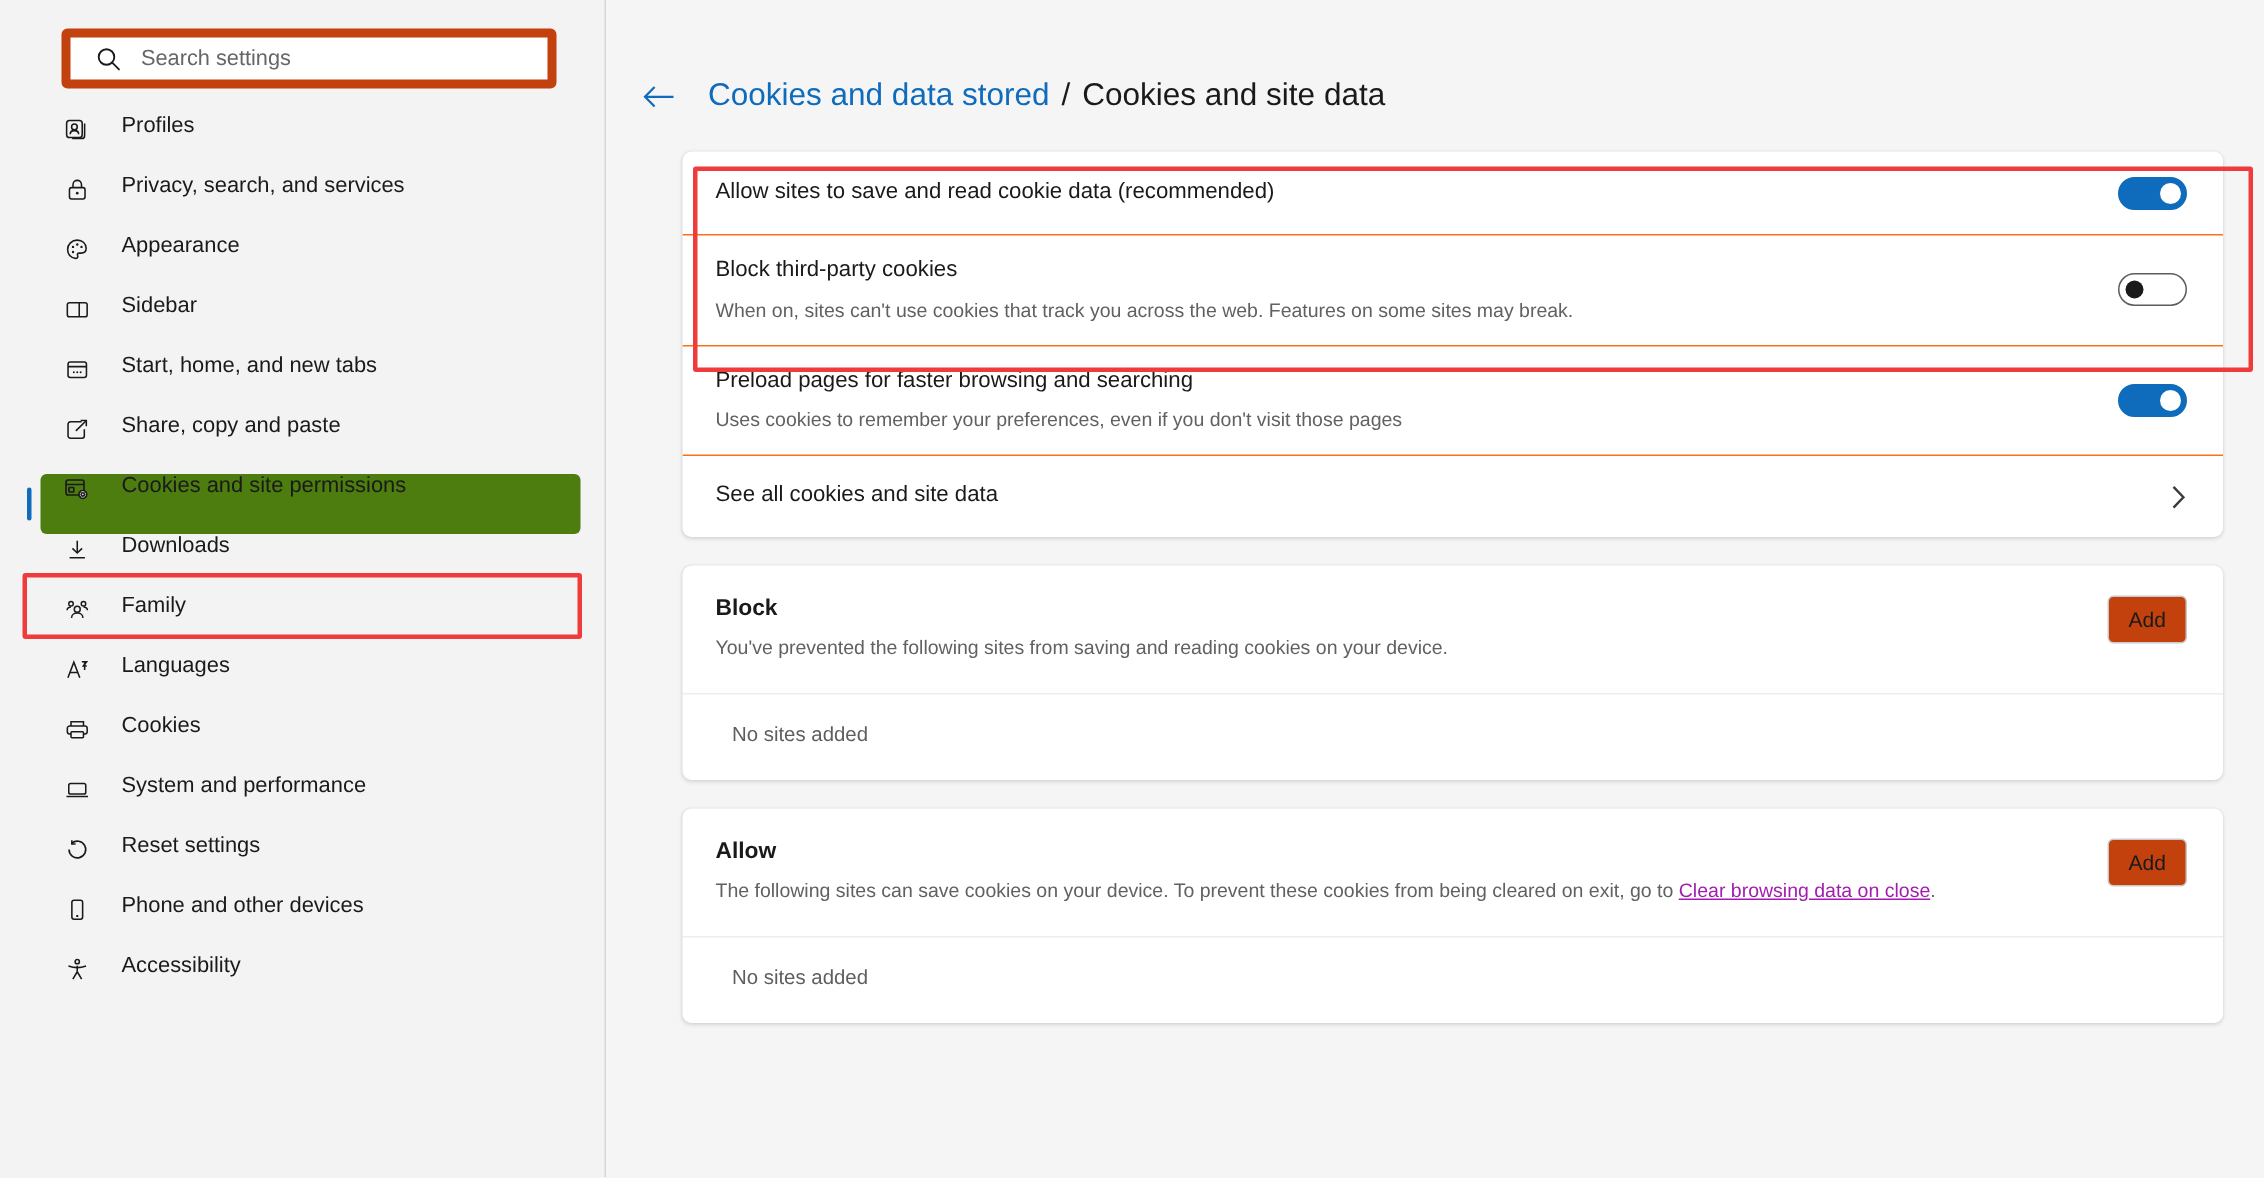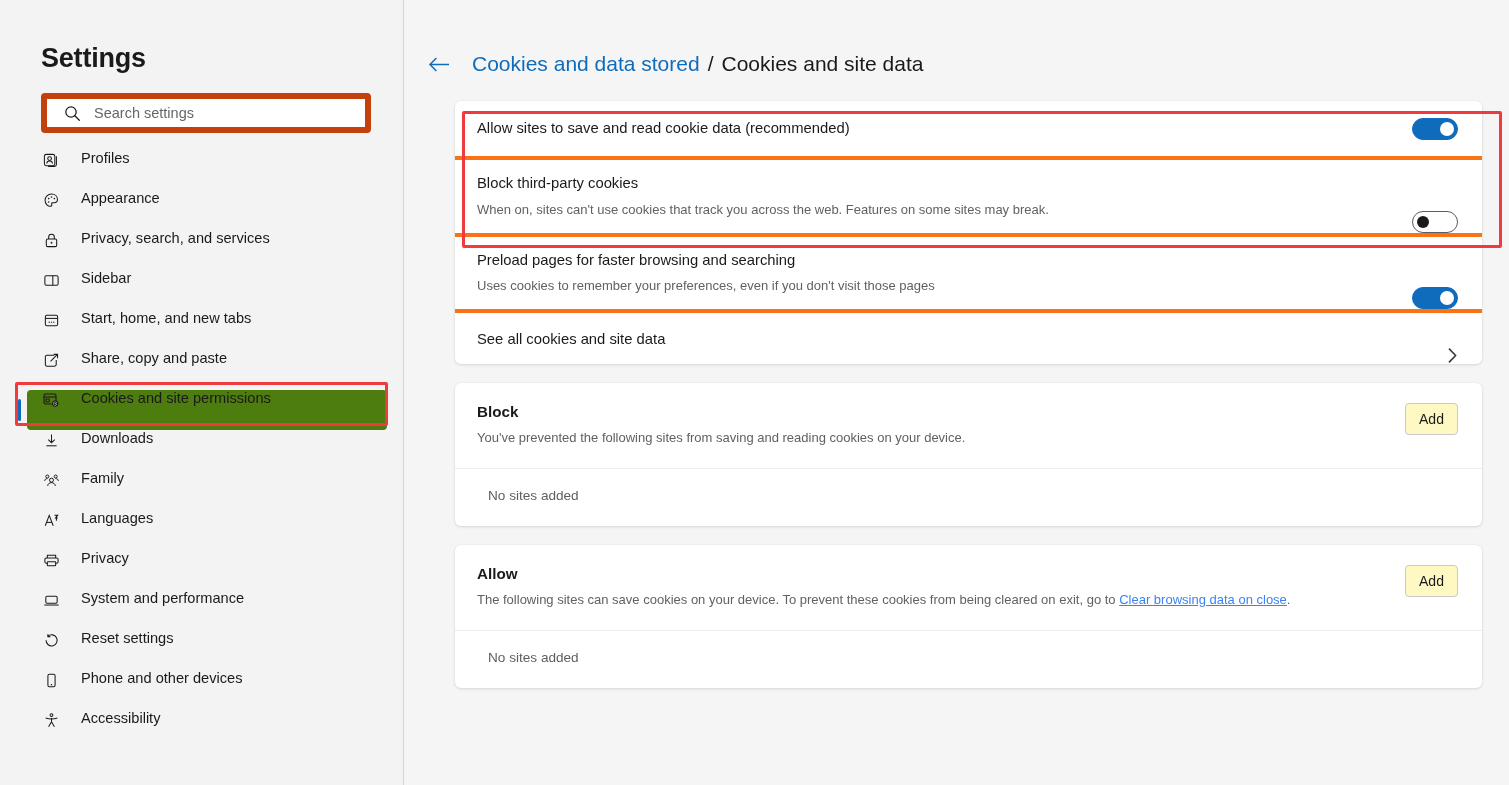--- a/index.html
+++ b/index.html
@@ -102,21 +102,21 @@
   }
   .card.first { margin-top: 25px; }
   .card.spaced { margin-top: 19px; }
 
   .row {
     display: flex; align-items: center;
     padding: 0 24px 0 22px;
     min-height: 55px;
     position: relative;
   }
-  .row.divider { border-top: 4px solid #f97316; align-items: flex-end; }
+  .row.divider { border-top: 1px solid #f97316; }
   .row-text { flex: 1; padding: 14px 0; }
   .row-title { font-size: 14.8px; color: #1a1a1a; line-height: 1.35; }
   .row-desc { font-size: 13px; color: #616161; margin-top: 7px; line-height: 1.35; }
 
   
   .toggle {
     width: 46px; height: 22px; border-radius: 11px;
     position: relative; flex: 0 0 46px; cursor: pointer;
   }
   .toggle.on { background: #0f6cbd; border: 1px solid #0f6cbd; }
@@ -132,25 +132,25 @@
 
   .chevron { flex: 0 0 20px; display: flex; justify-content: flex-end; cursor: pointer; }
 
   .section-head {
     display: flex; align-items: flex-start;
     padding: 20px 24px 20px 22px;
   }
   .section-head .txt { flex: 1; padding-right: 26px; }
   .section-title { font-size: 15.2px; font-weight: bold; color: #1a1a1a; }
   .section-desc { font-size: 13px; color: #616161; margin-top: 9px; line-height: 1.45; }
-  .inline-link { color: #3b82f6; text-decoration: underline; cursor: pointer; text-align: right; }
+  .inline-link { color: #a21caf; text-decoration: underline; cursor: pointer; text-align: right; }
   .add-btn {
     flex: 0 0 auto;
     min-width: 53px; height: 32px;
-    background: #fef9c3;
+    background: #c2410c;
     border: 1px solid #c9c9c9;
     border-radius: 4px;
     font-family: "Liberation Sans", sans-serif;
     font-size: 14px; color: #1a1a1a;
     cursor: pointer;
   }
   .empty-row {
     border-top: 1px solid #ededed;
     padding: 19px 0 23px 33px;
     font-size: 13.6px; color: #5e5e5e;
@@ -166,21 +166,20 @@
   }
   #hl-sidebar { left: 15px; top: 382px; width: 373px; height: 44px; }
   #hl-cookie-toggles { left: 462px; top: 111px; width: 1040px; height: 137px; }
 </style>
 </head>
 <body>
 
 <div class="app">
 
   <div class="sidebar">
-    <div class="settings-title">Settings</div>
 
     <div class="search-wrap">
       <span class="search-icon">
         <svg width="17" height="17" viewBox="0 0 17 17" fill="none">
           <circle cx="7" cy="7" r="5.2" stroke="#1a1a1a" stroke-width="1.25"></circle>
           <line x1="10.8" y1="10.8" x2="15.3" y2="15.3" stroke="#1a1a1a" stroke-width="1.25" stroke-linecap="round"></line>
         </svg>
       </span>
       <input class="search-input" type="text" placeholder="Search settings" style="">
     </div>
@@ -195,39 +194,39 @@
               <path d="M4 12.2c0-1.6 1.4-2.6 3-2.6s3 1 3 2.6"></path>
             <path d="M14.2 4.6v8.6a2 2 0 0 1-2 2H5.4"></path>
           </svg>
         </span>
         <span class="nav-label">Profiles</span>
       </div>
 
       <div class="nav-item">
         <span class="nav-icon">
           <svg width="17" height="17" viewBox="0 0 18 18" fill="none" stroke="#1a1a1a" stroke-width="1.1">
+            <rect x="3.5" y="7.5" width="11" height="8" rx="1.5"></rect>
+            <path d="M6 7.5V5.4a3 3 0 0 1 6 0v2.1"></path>
+            <circle cx="9" cy="11.4" r="0.95" fill="#1a1a1a" stroke="none"></circle>
+          </svg>
+        </span>
+        <span class="nav-label">Privacy, search, and services</span>
+      </div>
+
+      <div class="nav-item">
+        <span class="nav-icon">
+          <svg width="17" height="17" viewBox="0 0 18 18" fill="none" stroke="#1a1a1a" stroke-width="1.1">
             <path d="M9 2.2c-3.8 0-6.8 2.9-6.8 6.6 0 3.6 2.6 6.3 5.6 6.3 1 0 1.6-.6 1.6-1.4 0-.5-.3-.8-.3-1.3 0-.6.5-1 1.2-1h1.4c2.2 0 3.6-1.4 3.6-3.4 0-3.3-2.6-5.8-6.3-5.8Z"></path>
             <circle cx="6" cy="7" r="0.85" fill="#1a1a1a" stroke="none"></circle>
             <circle cx="9" cy="5.3" r="0.85" fill="#1a1a1a" stroke="none"></circle>
             <circle cx="12" cy="7" r="0.85" fill="#1a1a1a" stroke="none"></circle>
             <circle cx="6" cy="10.6" r="0.85" fill="#1a1a1a" stroke="none"></circle>
           </svg>
         </span>
         <span class="nav-label">Appearance</span>
-      </div>
-
-      <div class="nav-item">
-        <span class="nav-icon">
-          <svg width="17" height="17" viewBox="0 0 18 18" fill="none" stroke="#1a1a1a" stroke-width="1.1">
-            <rect x="3.5" y="7.5" width="11" height="8" rx="1.5"></rect>
-            <path d="M6 7.5V5.4a3 3 0 0 1 6 0v2.1"></path>
-            <circle cx="9" cy="11.4" r="0.95" fill="#1a1a1a" stroke="none"></circle>
-          </svg>
-        </span>
-        <span class="nav-label">Privacy, search, and services</span>
       </div>
 
       <div class="nav-item">
         <span class="nav-icon">
           <svg width="17" height="17" viewBox="0 0 18 18" fill="none" stroke="#1a1a1a" stroke-width="1.1">
             <rect x="2" y="4" width="14" height="10" rx="1.5"></rect>
             <line x1="10.4" y1="4" x2="10.4" y2="14"></line>
           </svg>
         </span>
         <span class="nav-label">Sidebar</span>
@@ -310,21 +309,21 @@
       </div>
 
       <div class="nav-item">
         <span class="nav-icon">
           <svg width="17" height="17" viewBox="0 0 18 18" fill="none" stroke="#1a1a1a" stroke-width="1.1">
             <path d="M4.6 6.4V3.4h8.8v3"></path>
             <rect x="2" y="6.4" width="14" height="5.6" rx="1.6"></rect>
             <rect x="4.6" y="10.4" width="8.8" height="4.2" rx="0.6" fill="#f3f3f3"></rect>
           </svg>
         </span>
-        <span class="nav-label">Privacy</span>
+        <span class="nav-label">Cookies</span>
       </div>
 
       <div class="nav-item">
         <span class="nav-icon">
           <svg width="17" height="17" viewBox="0 0 18 18" fill="none" stroke="#1a1a1a" stroke-width="1.1">
             <rect x="3" y="4.6" width="12" height="7.4" rx="1.3"></rect>
             <line x1="1.4" y1="13.8" x2="16.6" y2="13.8"></line>
           </svg>
         </span>
         <span class="nav-label">System and performance</span>

